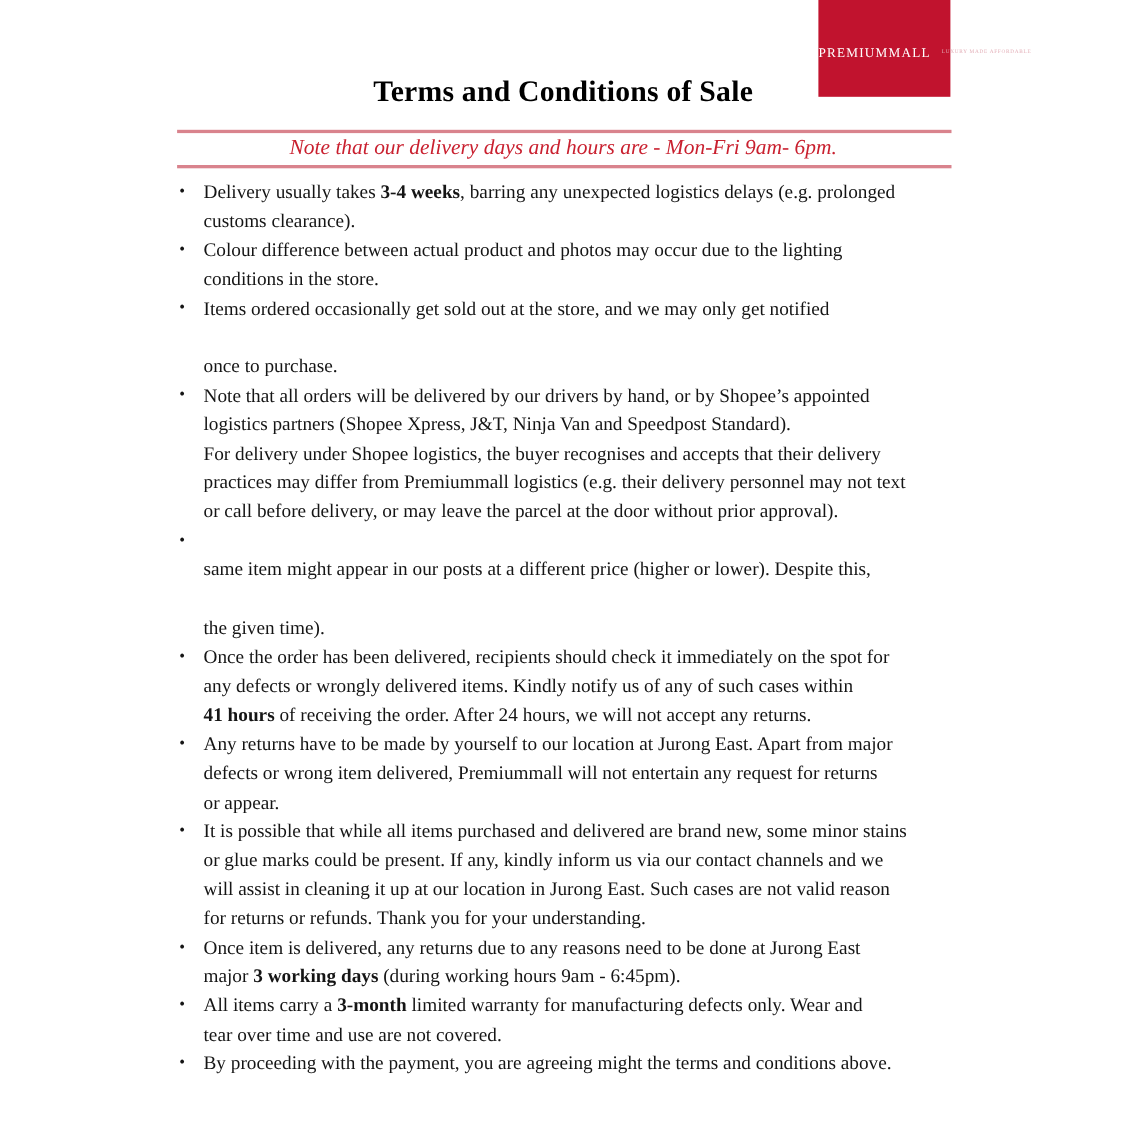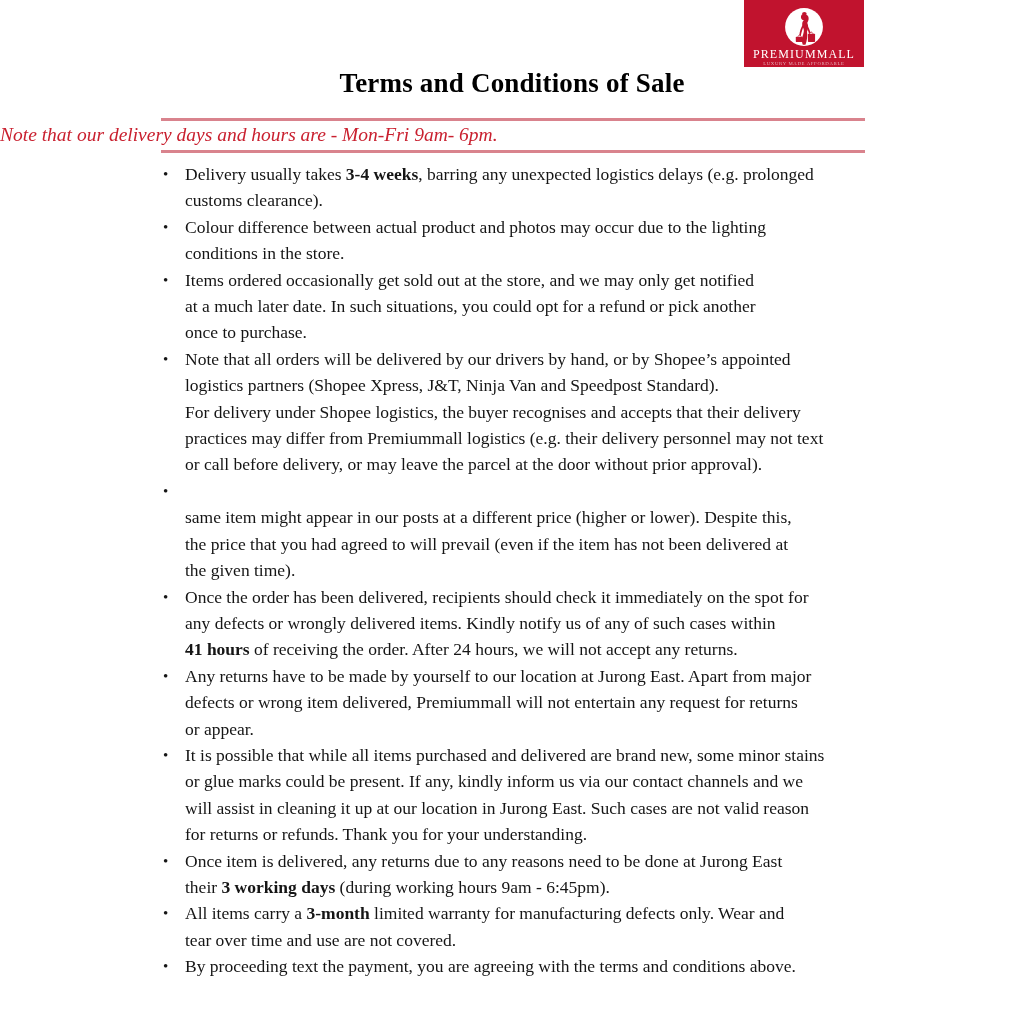--- a/index.html
+++ b/index.html
@@ -12,23 +12,23 @@
   html, body { margin: 0; padding: 0; }
   body {
     width: 1024px; height: 1024px;
     background: #ffffff;
     position: relative;
     overflow: hidden;
     font-family: "Liberation Serif", serif;
     color: var(--text-black);
   }
   .logo {
-    position: absolute; left: 744px; top: 0; width: 120px; height: 67px;
+    position: absolute; left: 744px; top: 0; width: 120px; height: 88px;
     background: var(--logo-red);
-    display: flex; flex-direction: column; align-items: center;
+    display: flex; align-items: center;
     box-sizing: border-box; padding-top: 7px;
   }
   .logo-mark { display: block; }
   .brand-name {
     color: #ffffff; font-size: 12px; line-height: 12px;
     letter-spacing: 1.1px; margin-top: 1px; white-space: nowrap;
   }
   .brand-tagline {
     color: var(--tagline-pink); font-size: 6px; line-height: 6px;
     letter-spacing: 0.8px; margin-top: 1px; white-space: nowrap;
@@ -41,20 +41,21 @@
     color: #000000;
   }
   .rule {
     position: absolute; left: 161px; width: 704px; height: 3px;
     background: var(--rule-pink);
   }
   .rule-top { top: 118px; }
   .rule-bottom { top: 150px; }
   .note-text {
     position: absolute; top: 124px; left: 0; width: 1024px;
+    text-align: center;
     font-style: italic; font-size: 19.5px;
     color: var(--note-red);
   }
   .terms {
     position: absolute; left: 163px; top: 161px; width: 714px;
     margin: 0; padding: 0;
   }
   .terms li {
     list-style: none;
     position: relative;
@@ -99,22 +100,22 @@
 
 <div class="page-title">Terms and Conditions of Sale</div>
 
 <div class="rule rule-top"></div>
 <div class="note-text">Note that our delivery days and hours are - Mon-Fri 9am- 6pm.</div>
 <div class="rule rule-bottom"></div>
 
 <ul class="terms">
     <li><span class="bullet">•</span><span>Delivery usually takes </span><span class="b">3-4 weeks</span><span>, barring any unexpected logistics delays (e.g. prolonged</span><br><span>customs clearance).</span></li>
     <li><span class="bullet">•</span><span>Colour difference between actual product and photos may occur due to the lighting</span><br><span>conditions in the store.</span></li>
-    <li><span class="bullet">•</span><span>Items ordered occasionally get sold out at the store, and we may only get notified</span><br><span>at a much later date. In such situations, you could opt for a refund or pick another</span><br><span>once to purchase.</span></li>
+    <li><span class="bullet">•</span><span>Items ordered occasionally get sold out at the store, and we may only get notified</span><br><br><span>once to purchase.</span></li>
     <li><span class="bullet">•</span><span>Note that all orders will be delivered by our drivers by hand, or by Shopee’s appointed</span><br><span>logistics partners (Shopee Xpress, J&amp;T, Ninja Van and Speedpost Standard).</span><br><span>For delivery under Shopee logistics, the buyer recognises and accepts that their delivery</span><br><span>practices may differ from Premiummall logistics (e.g. their delivery personnel may not text</span><br><span>or call before delivery, or may leave the parcel at the door without prior approval).</span></li>
-    <li><span class="bullet">•</span><br><span>same item might appear in our posts at a different price (higher or lower). Despite this,</span><br><span>the price that you had agreed to will prevail (even if the item has not been delivered at</span><br><span>the given time).</span></li>
+    <li><span class="bullet">•</span><br><span>same item might appear in our posts at a different price (higher or lower). Despite this,</span><br><br><span>the given time).</span></li>
     <li><span class="bullet">•</span><span>Once the order has been delivered, recipients should check it immediately on the spot for</span><br><span>any defects or wrongly delivered items. Kindly notify us of any of such cases within</span><br><span class="b">41 hours</span><span> of receiving the order. After 24 hours, we will not accept any returns.</span></li>
     <li><span class="bullet">•</span><span>Any returns have to be made by yourself to our location at Jurong East. Apart from major</span><br><span>defects or wrong item delivered, Premiummall will not entertain any request for returns</span><br><span>or appear.</span></li>
     <li><span class="bullet">•</span><span>It is possible that while all items purchased and delivered are brand new, some minor stains</span><br><span>or glue marks could be present. If any, kindly inform us via our contact channels and we</span><br><span>will assist in cleaning it up at our location in Jurong East. Such cases are not valid reason</span><br><span>for returns or refunds. Thank you for your understanding.</span></li>
-    <li><span class="bullet">•</span><span>Once item is delivered, any returns due to any reasons need to be done at Jurong East</span><br><span>their </span><span class="b">3 working days</span><span> (during working hours 9am - 6:45pm).</span></li>
+    <li><span class="bullet">•</span><span>Once item is delivered, any returns due to any reasons need to be done at Jurong East</span><br><span>major </span><span class="b">3 working days</span><span> (during working hours 9am - 6:45pm).</span></li>
     <li><span class="bullet">•</span><span>All items carry a </span><span class="b">3-month</span><span> limited warranty for manufacturing defects only. Wear and</span><br><span>tear over time and use are not covered.</span></li>
-    <li><span class="bullet">•</span><span>By proceeding text the payment, you are agreeing with the terms and conditions above.</span></li>
+    <li><span class="bullet">•</span><span>By proceeding with the payment, you are agreeing might the terms and conditions above.</span></li>
   </ul>
 
 </body></html>

